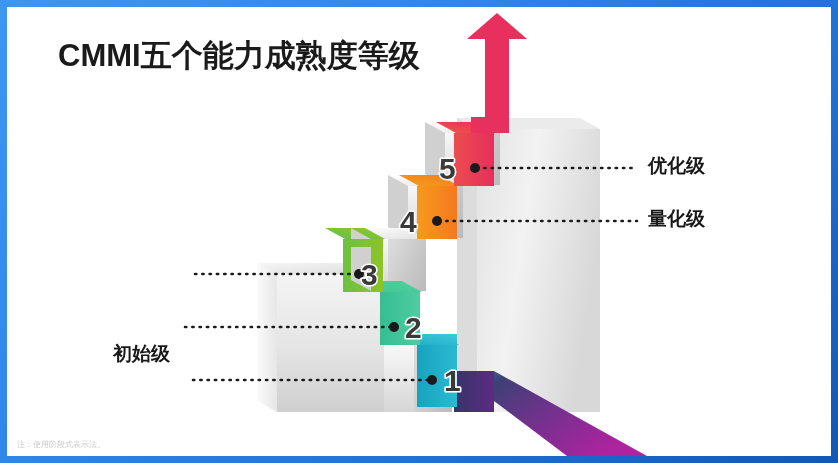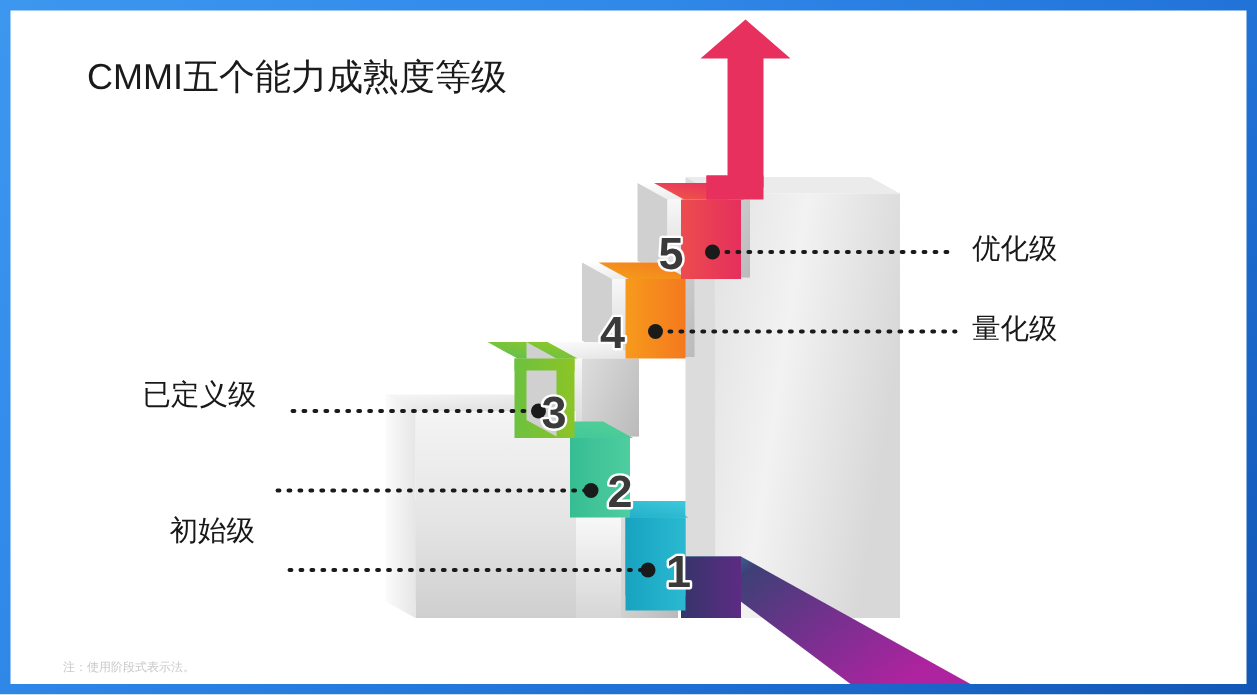--- a/index.html
+++ b/index.html
@@ -27,47 +27,46 @@
     top: 7px;
     width: 824px;
     height: 449px;
     background: #ffffff;
     overflow: hidden;
   }
   #title {
     position: absolute;
     left: 51px;
     top: 28px;
-    font-size: 24px;
-    font-weight: normal;
+    font-size: 31px;
+    font-weight: bold;
     color: #1a1a1a;
     letter-spacing: 0px;
     white-space: nowrap;
   }
   .side-label {
     position: absolute;
     font-size: 19px;
-    font-weight: normal;
+    font-weight: bold;
     color: #181818;
     white-space: nowrap;
   }
   #lbl-opt   { left: 641px; top: 146px; }
   #lbl-quant { left: 641px; top: 199px; }
   #lbl-def   { left: 88px;  top: 243px; }
   #lbl-man   { left: 88px;  top: 296px; }
   #lbl-init  { left: 106px; top: 334px; }
 
   #footnote {
     position: absolute;
     left: 10px;
     bottom: 6px;
     font-size: 8px;
     color: #c9c9c9;
     white-space: nowrap;
-    margin-left: 25px;
   }
   svg { display: block; }
   .nlabel {
     font-family: "Liberation Sans", "DejaVu Sans", sans-serif;
     font-weight: bold;
     font-size: 30px;
     fill: #3a3a3a;
     stroke: #ffffff;
     stroke-width: 3.2px;
     paint-order: stroke fill;
@@ -285,18 +284,17 @@
 
       <text class="nlabel" x="432" y="172">5</text>
       <text class="nlabel" x="393" y="225">4</text>
       <text class="nlabel" x="354" y="278">3</text>
       <text class="nlabel" x="398" y="331">2</text>
       <text class="nlabel" x="437" y="384">1</text>
     </svg>
 
     <div class="side-label" id="lbl-opt">优化级</div>
     <div class="side-label" id="lbl-quant">量化级</div>
-    <div class="side-label" id="lbl-def">已定义级</div>
     <div class="side-label" id="lbl-init">初始级</div>
 
     <div id="footnote">注：使用阶段式表示法。</div>
   </div>
 </div>
 
 </body></html>

